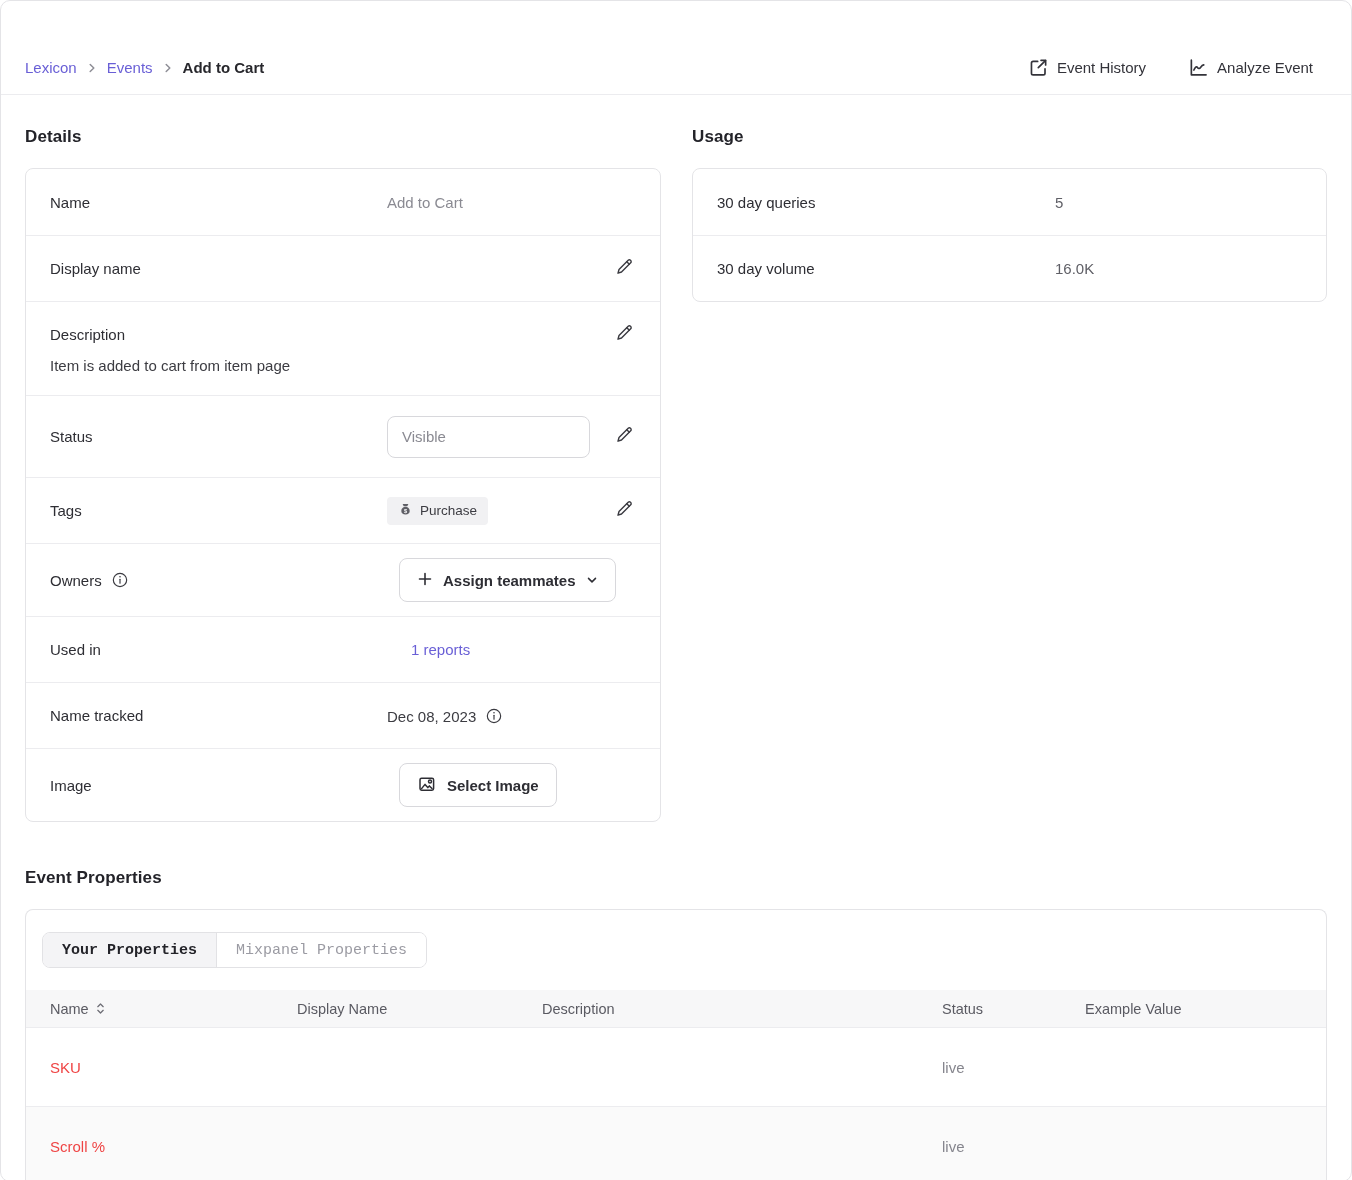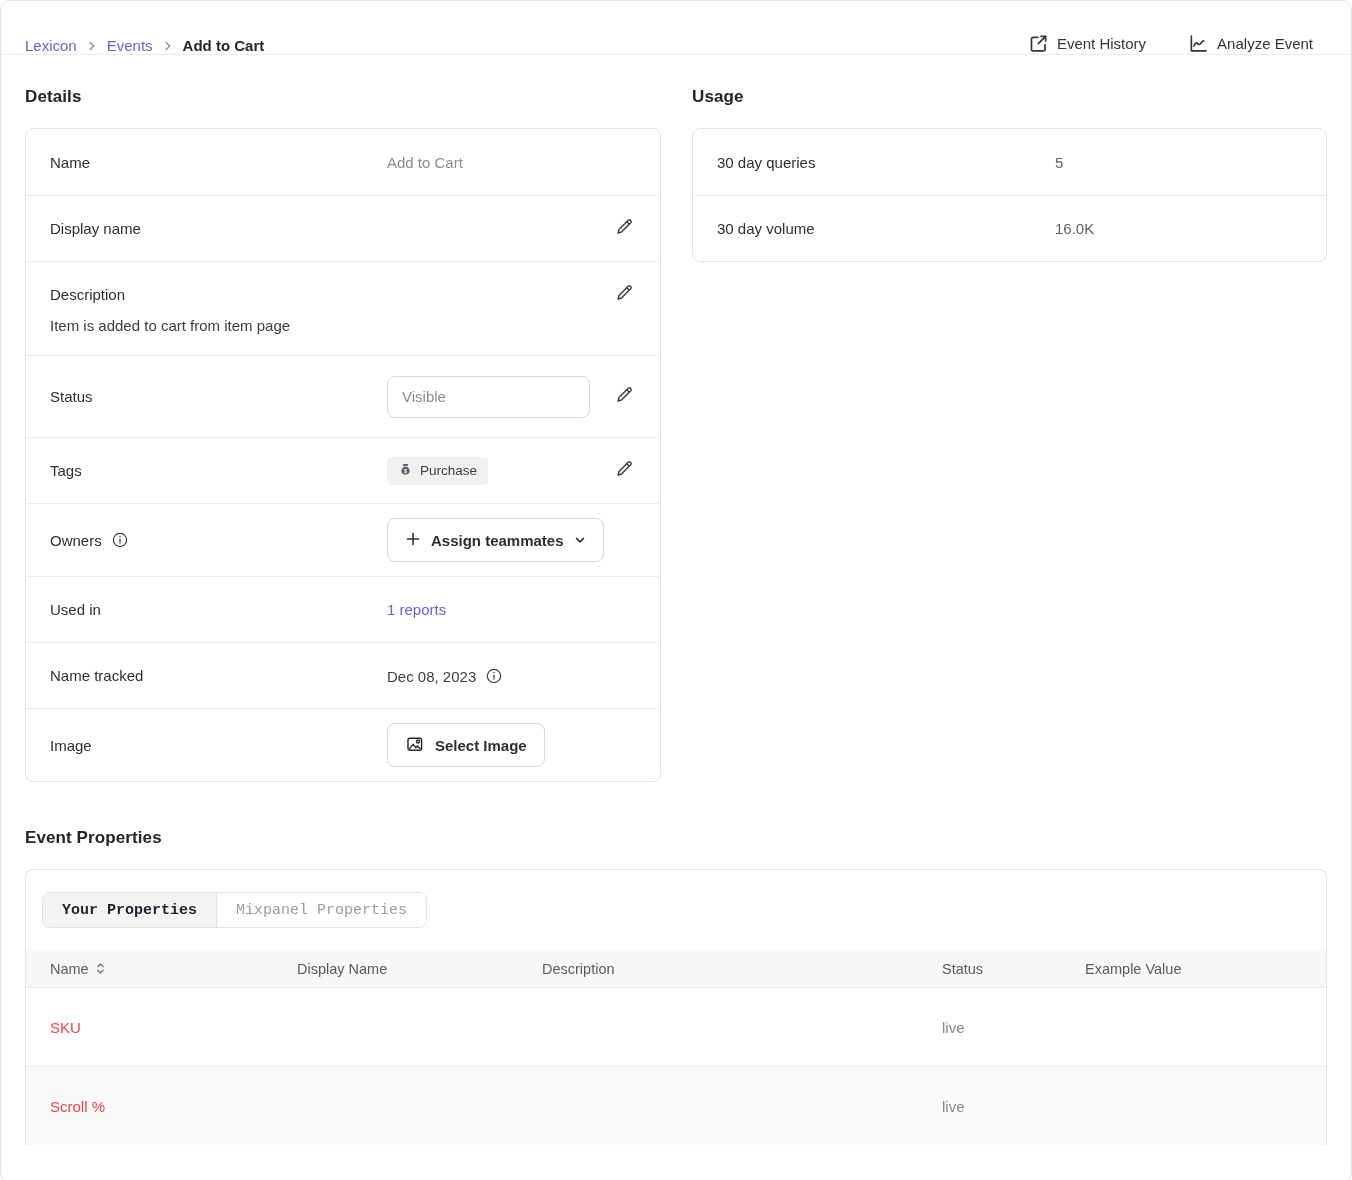--- a/index.html
+++ b/index.html
@@ -12,23 +12,24 @@
   .page {
     width: 1352px; height: 1182px;
     border: 1px solid #e4e4e7;
     border-radius: 10px;
     overflow: hidden;
     background: #fff;
   }
   
   .topbar {
     height: 54px;
-    display: flex; align-items: flex-end; justify-content: space-between;
+    display: flex; align-items: center; justify-content: space-between;
     padding: 0 38px 0 24px;
     border-bottom: 1px solid #ececef;
+    margin-top: 40px;
   }
   .breadcrumb { display: flex; align-items: center; gap: 9px; font-size: 15px; }
   .crumb-link { color: #695fd6; cursor: pointer; text-decoration: none; }
   .crumb-current { color: #27272c; font-weight: 700; }
   .crumb-sep { color: #8f8f97; display: flex; align-items: center; }
   .top-actions { display: flex; align-items: center; gap: 42px; }
   .top-btn {
     display: flex; align-items: center; gap: 8px;
     font-size: 15px; font-weight: 400; color: #33333a;
     background: none; border: none; cursor: pointer;
@@ -80,22 +81,23 @@
     height: 28px; padding: 0 11px;
     font-size: 13.5px; color: #3c3c42;
   }
   .outline-btn {
     display: inline-flex; align-items: center; gap: 10px;
     border: 1px solid #d8d8dc; border-radius: 8px;
     background: #fff; cursor: pointer;
     height: 44px; padding: 0 17px;
     font-size: 15px; font-weight: 600; color: #2e2e34;
     font-family: inherit;
-  }
-  .link { color: #695fd6; font-size: 15px; text-decoration: none; cursor: pointer; }
+    margin-left: 12px;
+  }
+  .link { color: #695fd6; font-size: 15px; text-decoration: none; cursor: pointer; margin-left: 24px; }
   .inline-info { display: inline-flex; align-items: flex-end; gap: 9px; }
   .info-icon { color: #3a3a40; display: flex; }
 
   
   .props-section { margin-top: 46px; }
   .props-card {
     border: 1px solid #e4e4e7;
     border-radius: 8px 8px 0 0;
     border-bottom: none;
     background: #fff;

